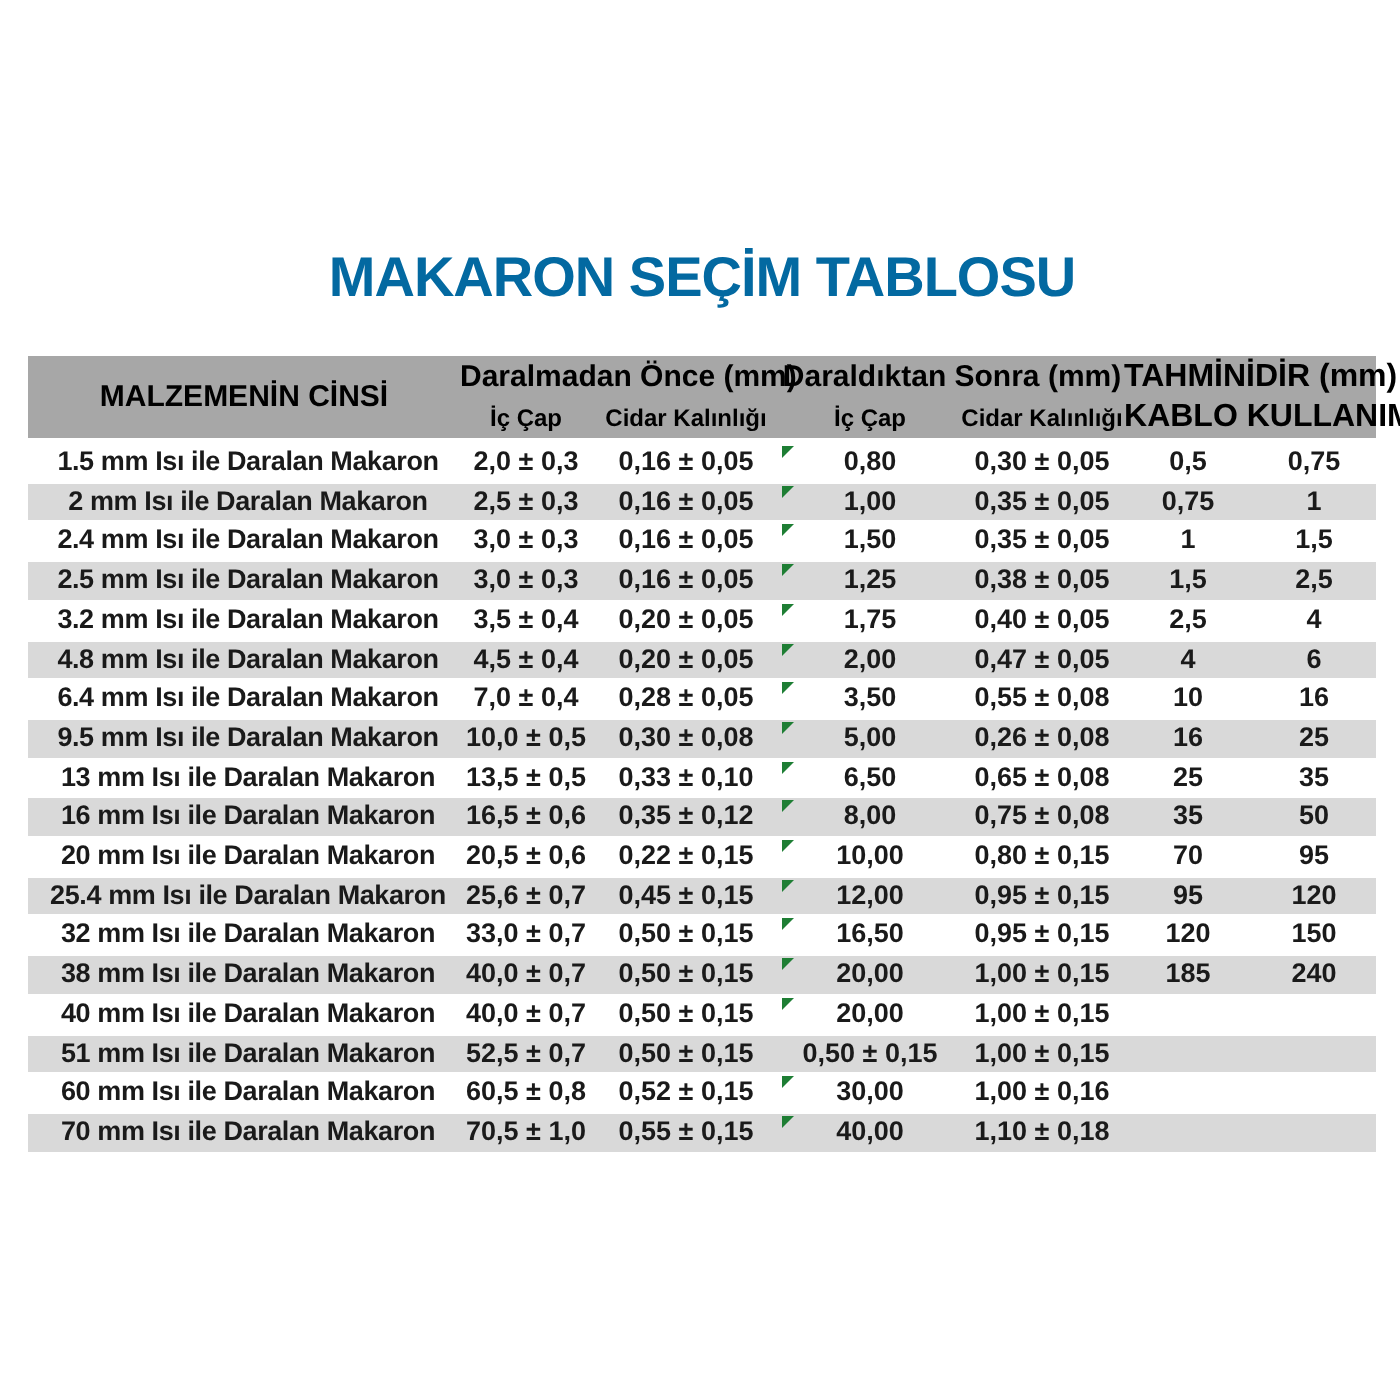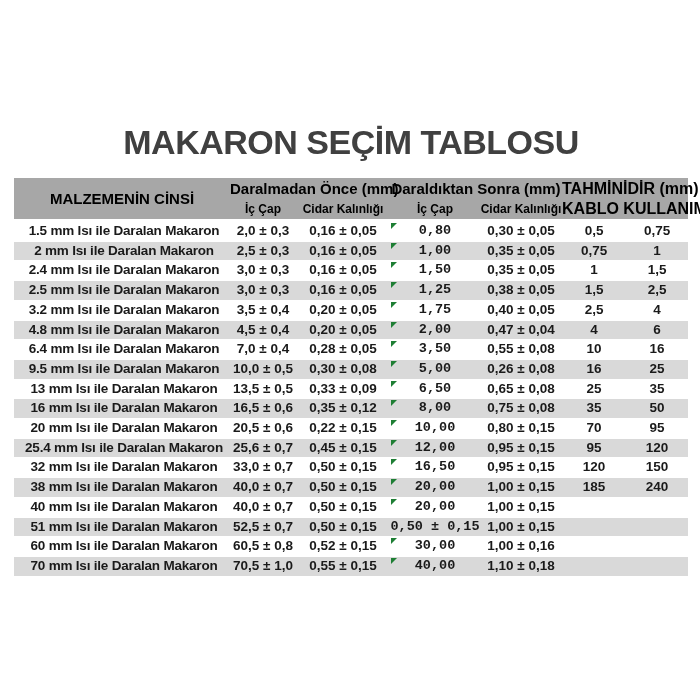--- a/index.html
+++ b/index.html
@@ -15,25 +15,25 @@
     background: #ffffff;
     font-family: "Liberation Sans", sans-serif;
     color: var(--text-color);
   }
   .page { position: relative; width: 700px; height: 700px; overflow: hidden; background:#fff; }
 
   .page-title {
     position: absolute;
     left: 14px; top: 123px; width: 674px;
     text-align: center;
-    font-size: 34px;
+    font-size: 28px;
     font-weight: 900;
     letter-spacing: -0.5px;
     white-space: nowrap;
-    color: #404040;
+    color: #0369a1;
   }
 
   table.sel-table {
     position: absolute;
     left: 14px; top: 178px;
     width: 674px;
     border-collapse: separate;
     border-spacing: 0;
     table-layout: fixed;
   }
@@ -67,21 +67,21 @@
     background: #ffffff;
     line-height: 18.7px;
   }
   .sel-table tbody tr.data-row.striped td { background: var(--stripe-gray); }
   .sel-table tbody td.material-cell {
     text-align: left;
     padding-left: 4px;
     letter-spacing: -0.2px;
     margin-top: 40px;
   }
-  .sel-table tbody td.after-ic-cell { position: relative; font-family: Liberation Mono, monospace; }
+  .sel-table tbody td.after-ic-cell { position: relative; }
 
   .corner-flag {
     position: absolute;
     top: 1px; left: 1px;
     width: 0; height: 0;
     border-top: 6px solid var(--flag-green);
     border-right: 6px solid transparent;
   }
 </style>
 </head>
@@ -183,21 +183,21 @@
       <td>4</td>
     </tr>
         <tr class="data-row striped">
       <td class="material-cell">4.8 mm Isı ile Daralan Makaron</td>
       <td>4,5 ± 0,4</td>
       <td>0,20 ± 0,05</td>
       <td class="after-ic-cell">
         <span class="corner-flag"></span>
         <span>2,00</span>
       </td>
-      <td>0,47 ± 0,04</td>
+      <td>0,47 ± 0,05</td>
       <td>4</td>
       <td>6</td>
     </tr>
         <tr class="data-row">
       <td class="material-cell">6.4 mm Isı ile Daralan Makaron</td>
       <td>7,0 ± 0,4</td>
       <td>0,28 ± 0,05</td>
       <td class="after-ic-cell">
         <span class="corner-flag"></span>
         <span>3,50</span>
@@ -214,21 +214,21 @@
         <span class="corner-flag"></span>
         <span>5,00</span>
       </td>
       <td>0,26 ± 0,08</td>
       <td>16</td>
       <td>25</td>
     </tr>
         <tr class="data-row">
       <td class="material-cell">13 mm Isı ile Daralan Makaron</td>
       <td>13,5 ± 0,5</td>
-      <td>0,33 ± 0,09</td>
+      <td>0,33 ± 0,10</td>
       <td class="after-ic-cell">
         <span class="corner-flag"></span>
         <span>6,50</span>
       </td>
       <td>0,65 ± 0,08</td>
       <td>25</td>
       <td>35</td>
     </tr>
         <tr class="data-row striped">
       <td class="material-cell">16 mm Isı ile Daralan Makaron</td>

